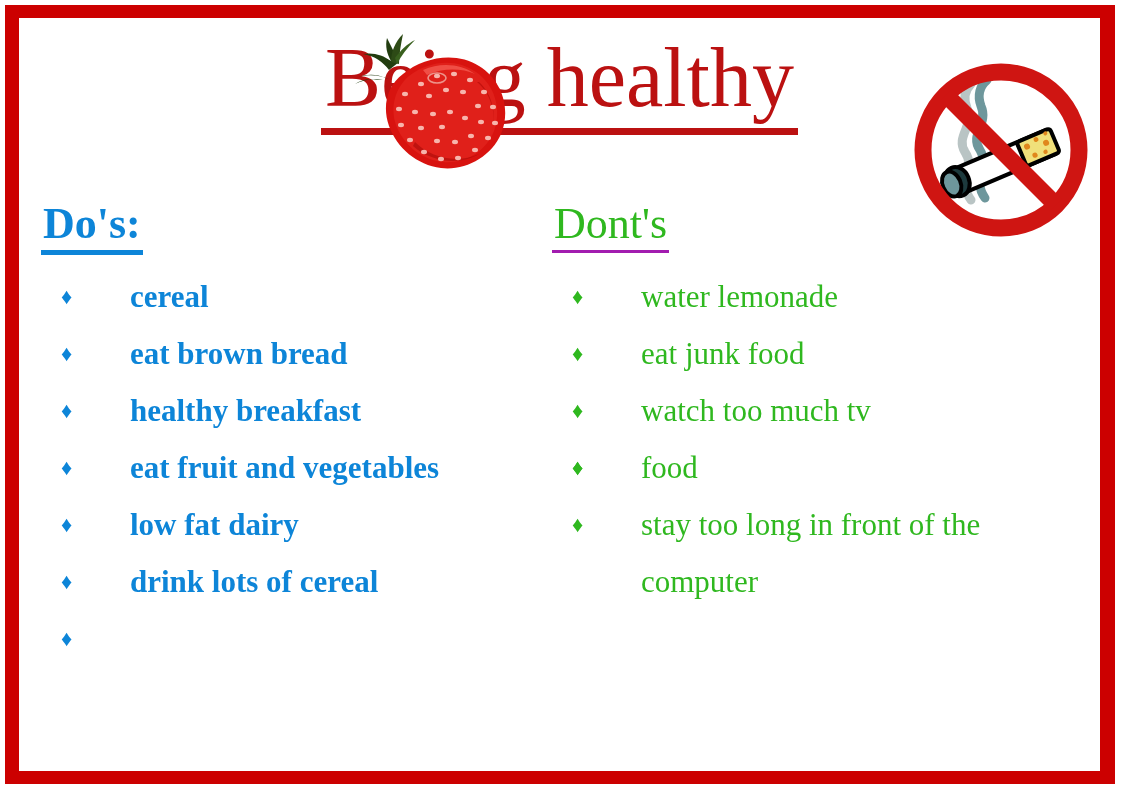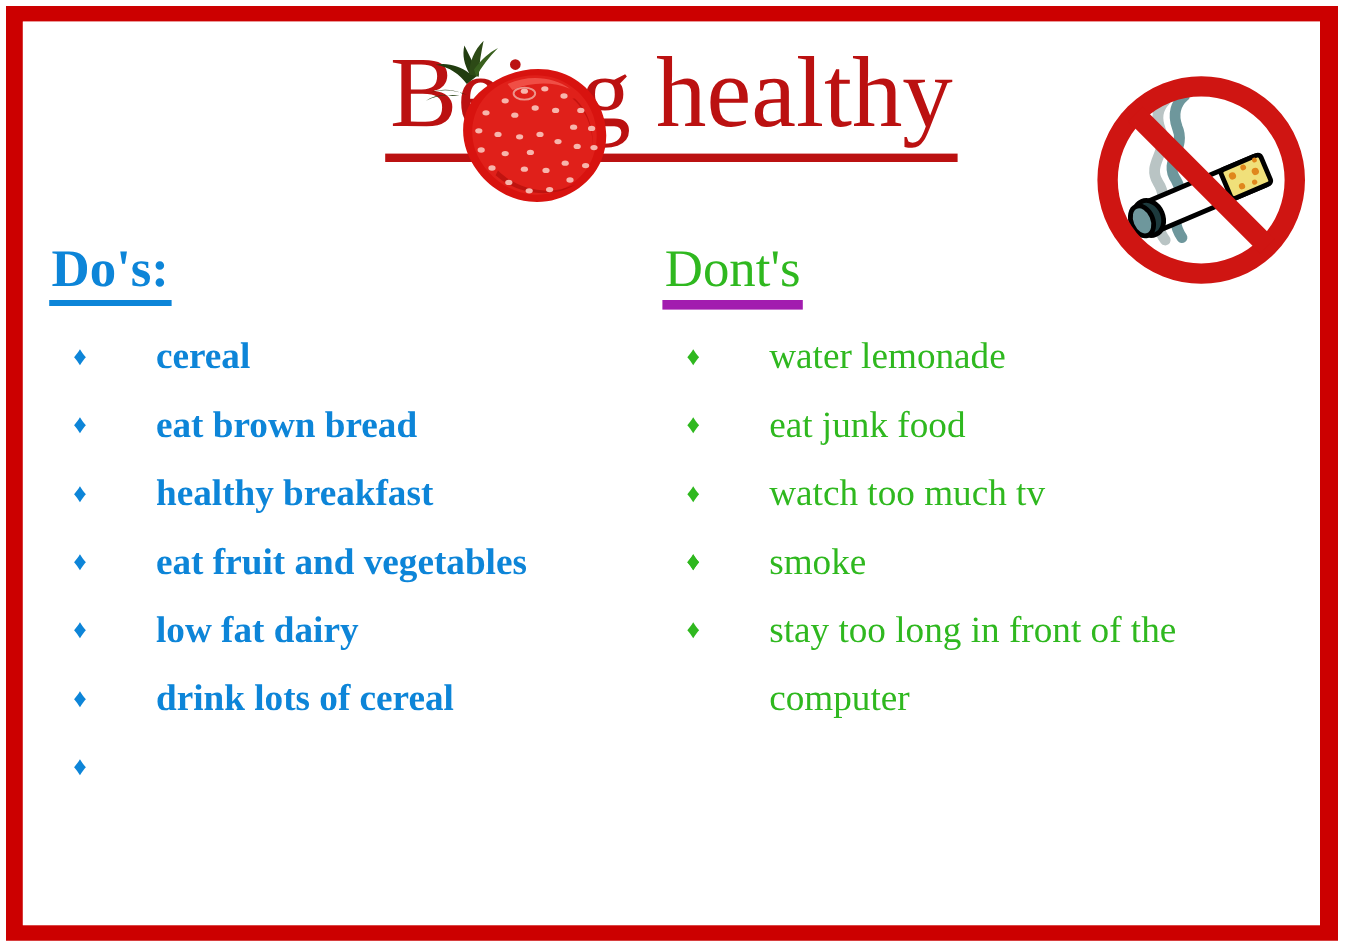--- a/index.html
+++ b/index.html
@@ -76,21 +76,21 @@
     margin: 0 0 22px 0;
     padding: 0;
     display: block;
   }
   .heading span.h-inner {
     padding: 0 2px 2px 2px;
   }
   .heading-do   { color: #0d85d8; }
   .heading-do span.h-inner   { border-bottom: 5px solid #0d85d8; }
   .heading-dont { color: #2fb81f; }
-  .heading-dont span.h-inner { border-bottom: 8px solid #a21caf; }
+  .heading-dont span.h-inner { border-bottom: 3px solid #a21caf; }
 
   ul.bullets {
     list-style: none;
     margin: 0;
     padding: 0;
   }
   ul.bullets li {
     position: relative;
     display: block;
     font-size: 31px;
@@ -269,21 +269,21 @@
           </li>
           <li>
             <span class="bullet-mark">♦</span>
             <span>watch too much tv</span>
           </li>
           <li>
             <span class="bullet-mark">♦</span>
           </li>
           <li>
             <span class="bullet-mark">♦</span>
-            <span>smoke</span>
+            <span>food</span>
           </li>
           <li>
             <span class="bullet-mark">♦</span>
             <span>stay too long in front of the computer</span>
           </li>
         </ul>
       </div>
 
     </div>
   </div>

